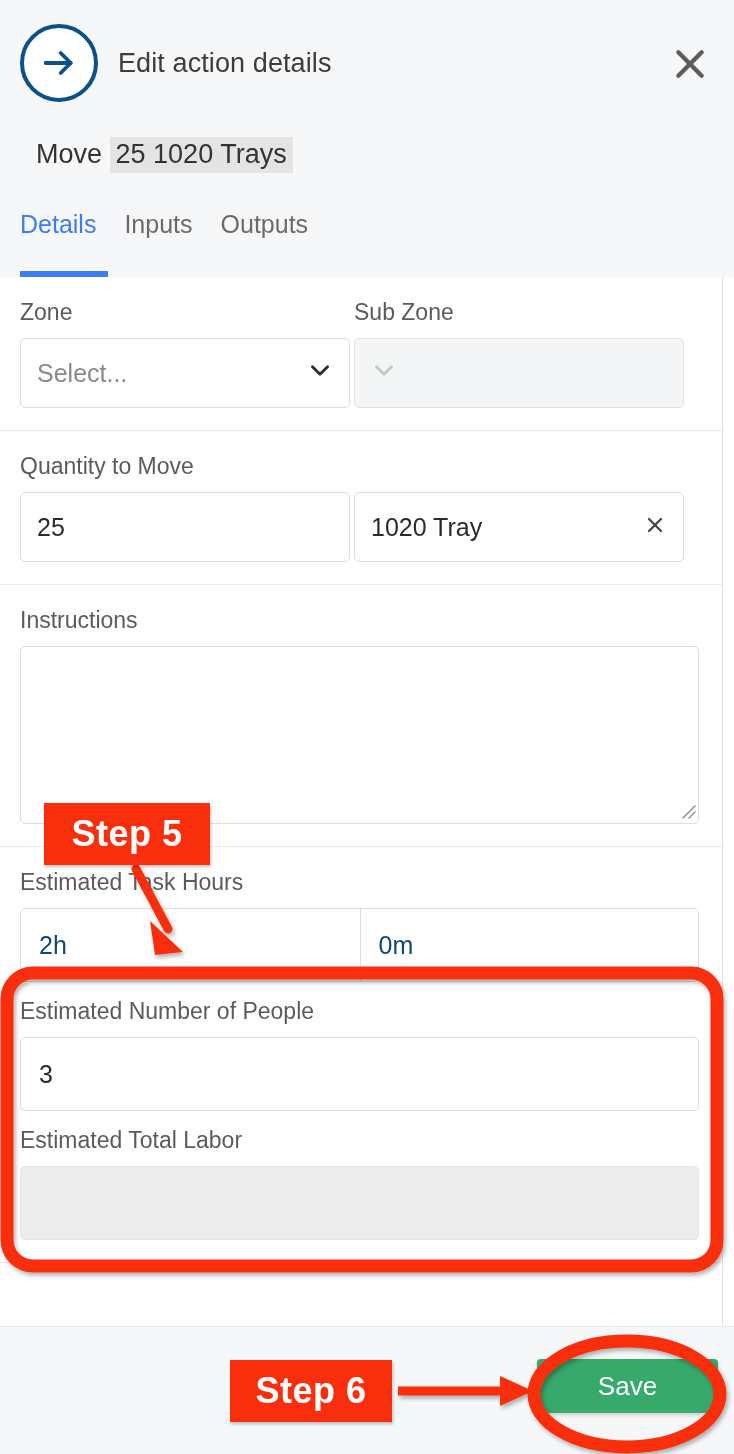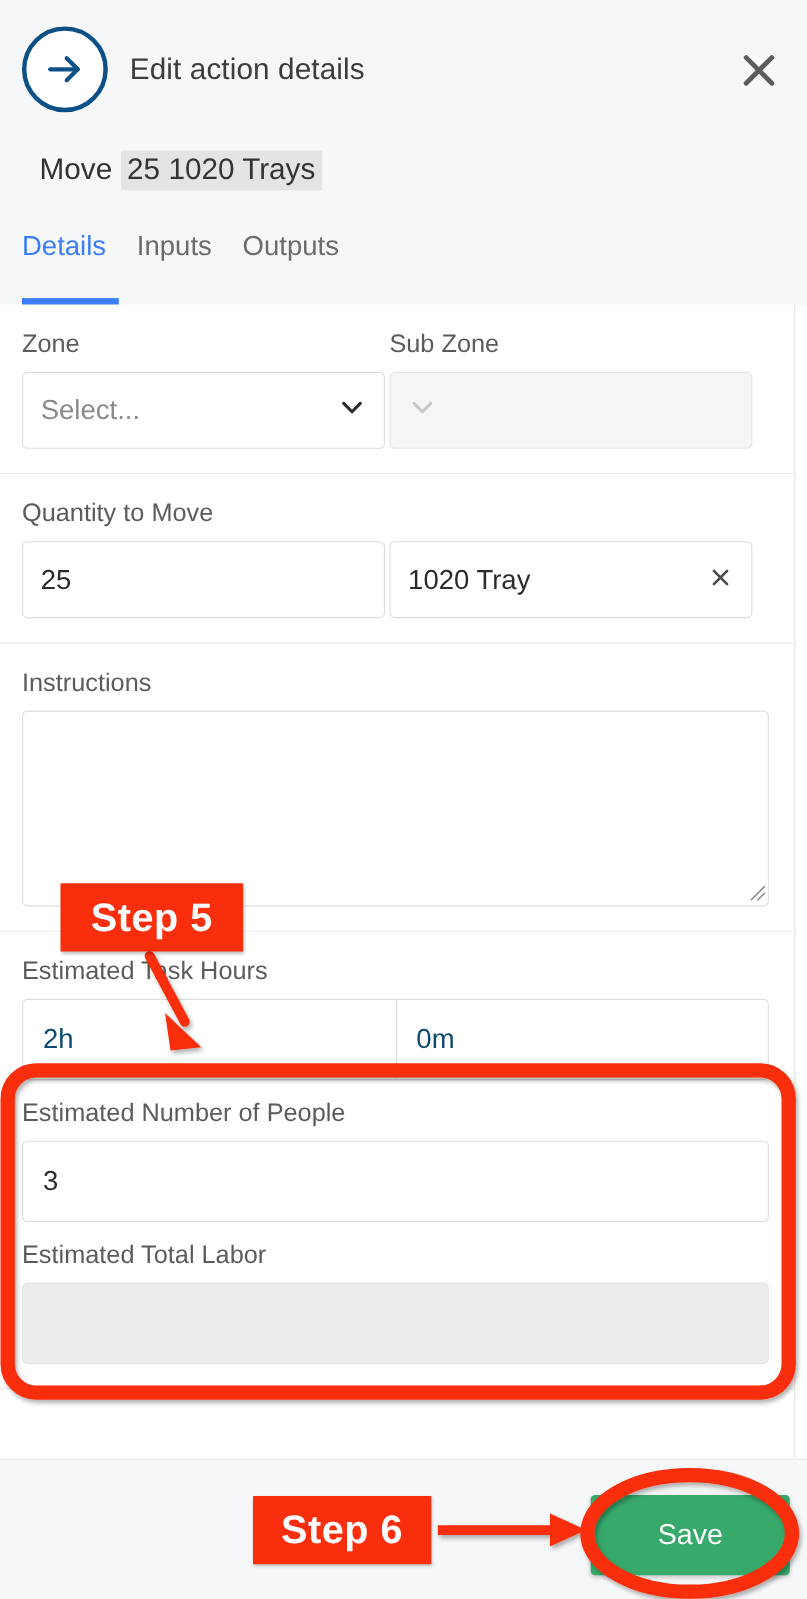--- a/index.html
+++ b/index.html
@@ -141,40 +141,40 @@
 
   
   .footer {
     position: absolute; left: 0; top: 1326px;
     width: 734px; height: 128px;
     background: #f6f7f8;
     border-top: 1px solid #e8e8e8;
   }
   .save-btn {
     position: absolute; left: 537px; top: 1359px;
-    width: 181px; height: 73px;
+    width: 181px; height: 54px;
     background: #36a96b; border: none; border-radius: 4px;
     color: #ffffff; font-size: 26px;
     font-family: "Liberation Sans", sans-serif;
     cursor: pointer;
     display: flex; align-items: center; justify-content: center;
     box-shadow: 0 2px 4px rgba(0,0,0,.18);
   }
 
   
   .anno-badge {
     position: absolute;
     background: #f92e0c;
     color: #ffffff;
     font-weight: bold;
     display: flex; align-items: center; justify-content: center;
     letter-spacing: .5px;
     box-shadow: 1px 2px 3px rgba(0,0,0,.25);
   }
-  #step5-badge { left: 55px; top: 803px; width: 166px; height: 62px; font-size: 36px; }
+  #step5-badge { left: 44px; top: 803px; width: 166px; height: 62px; font-size: 36px; }
   #step6-badge { left: 230px; top: 1360px; width: 162px; height: 62px; font-size: 36px; }
 
   .anno-svg {
     position: absolute; left: 0; top: 0;
     width: 734px; height: 1454px;
     pointer-events: none;
   }
 </style>
 </head>
 <body>

